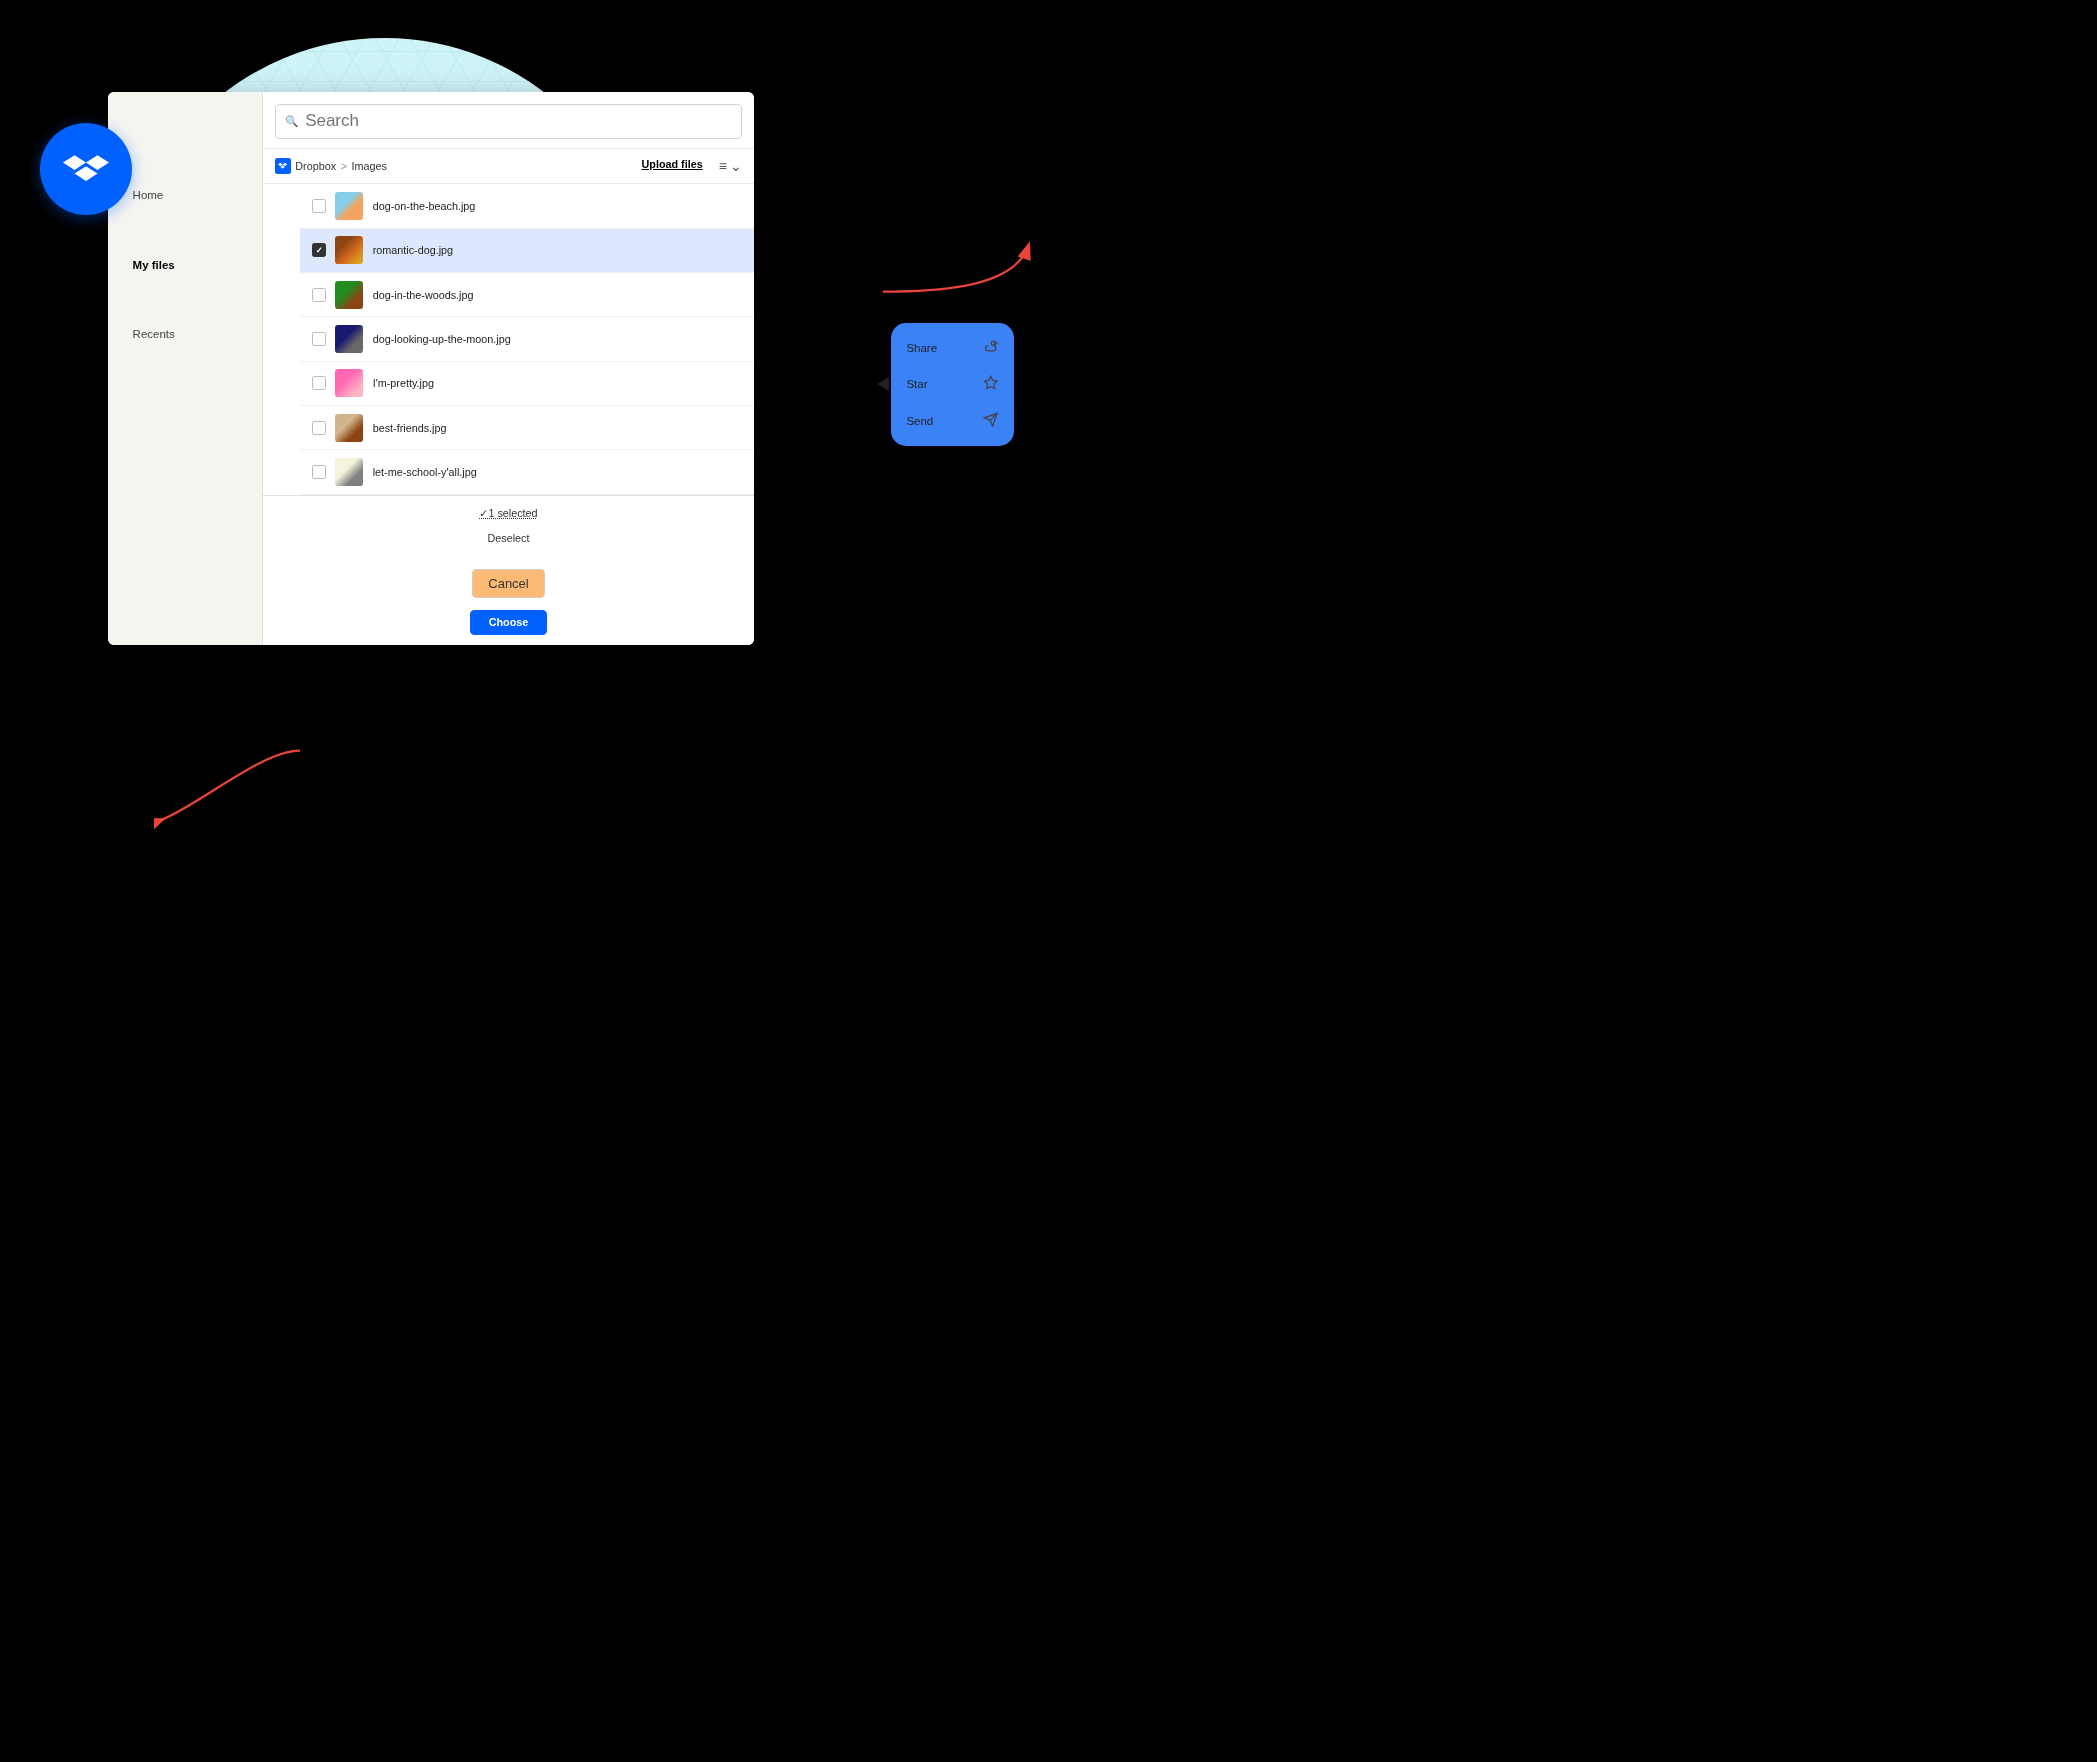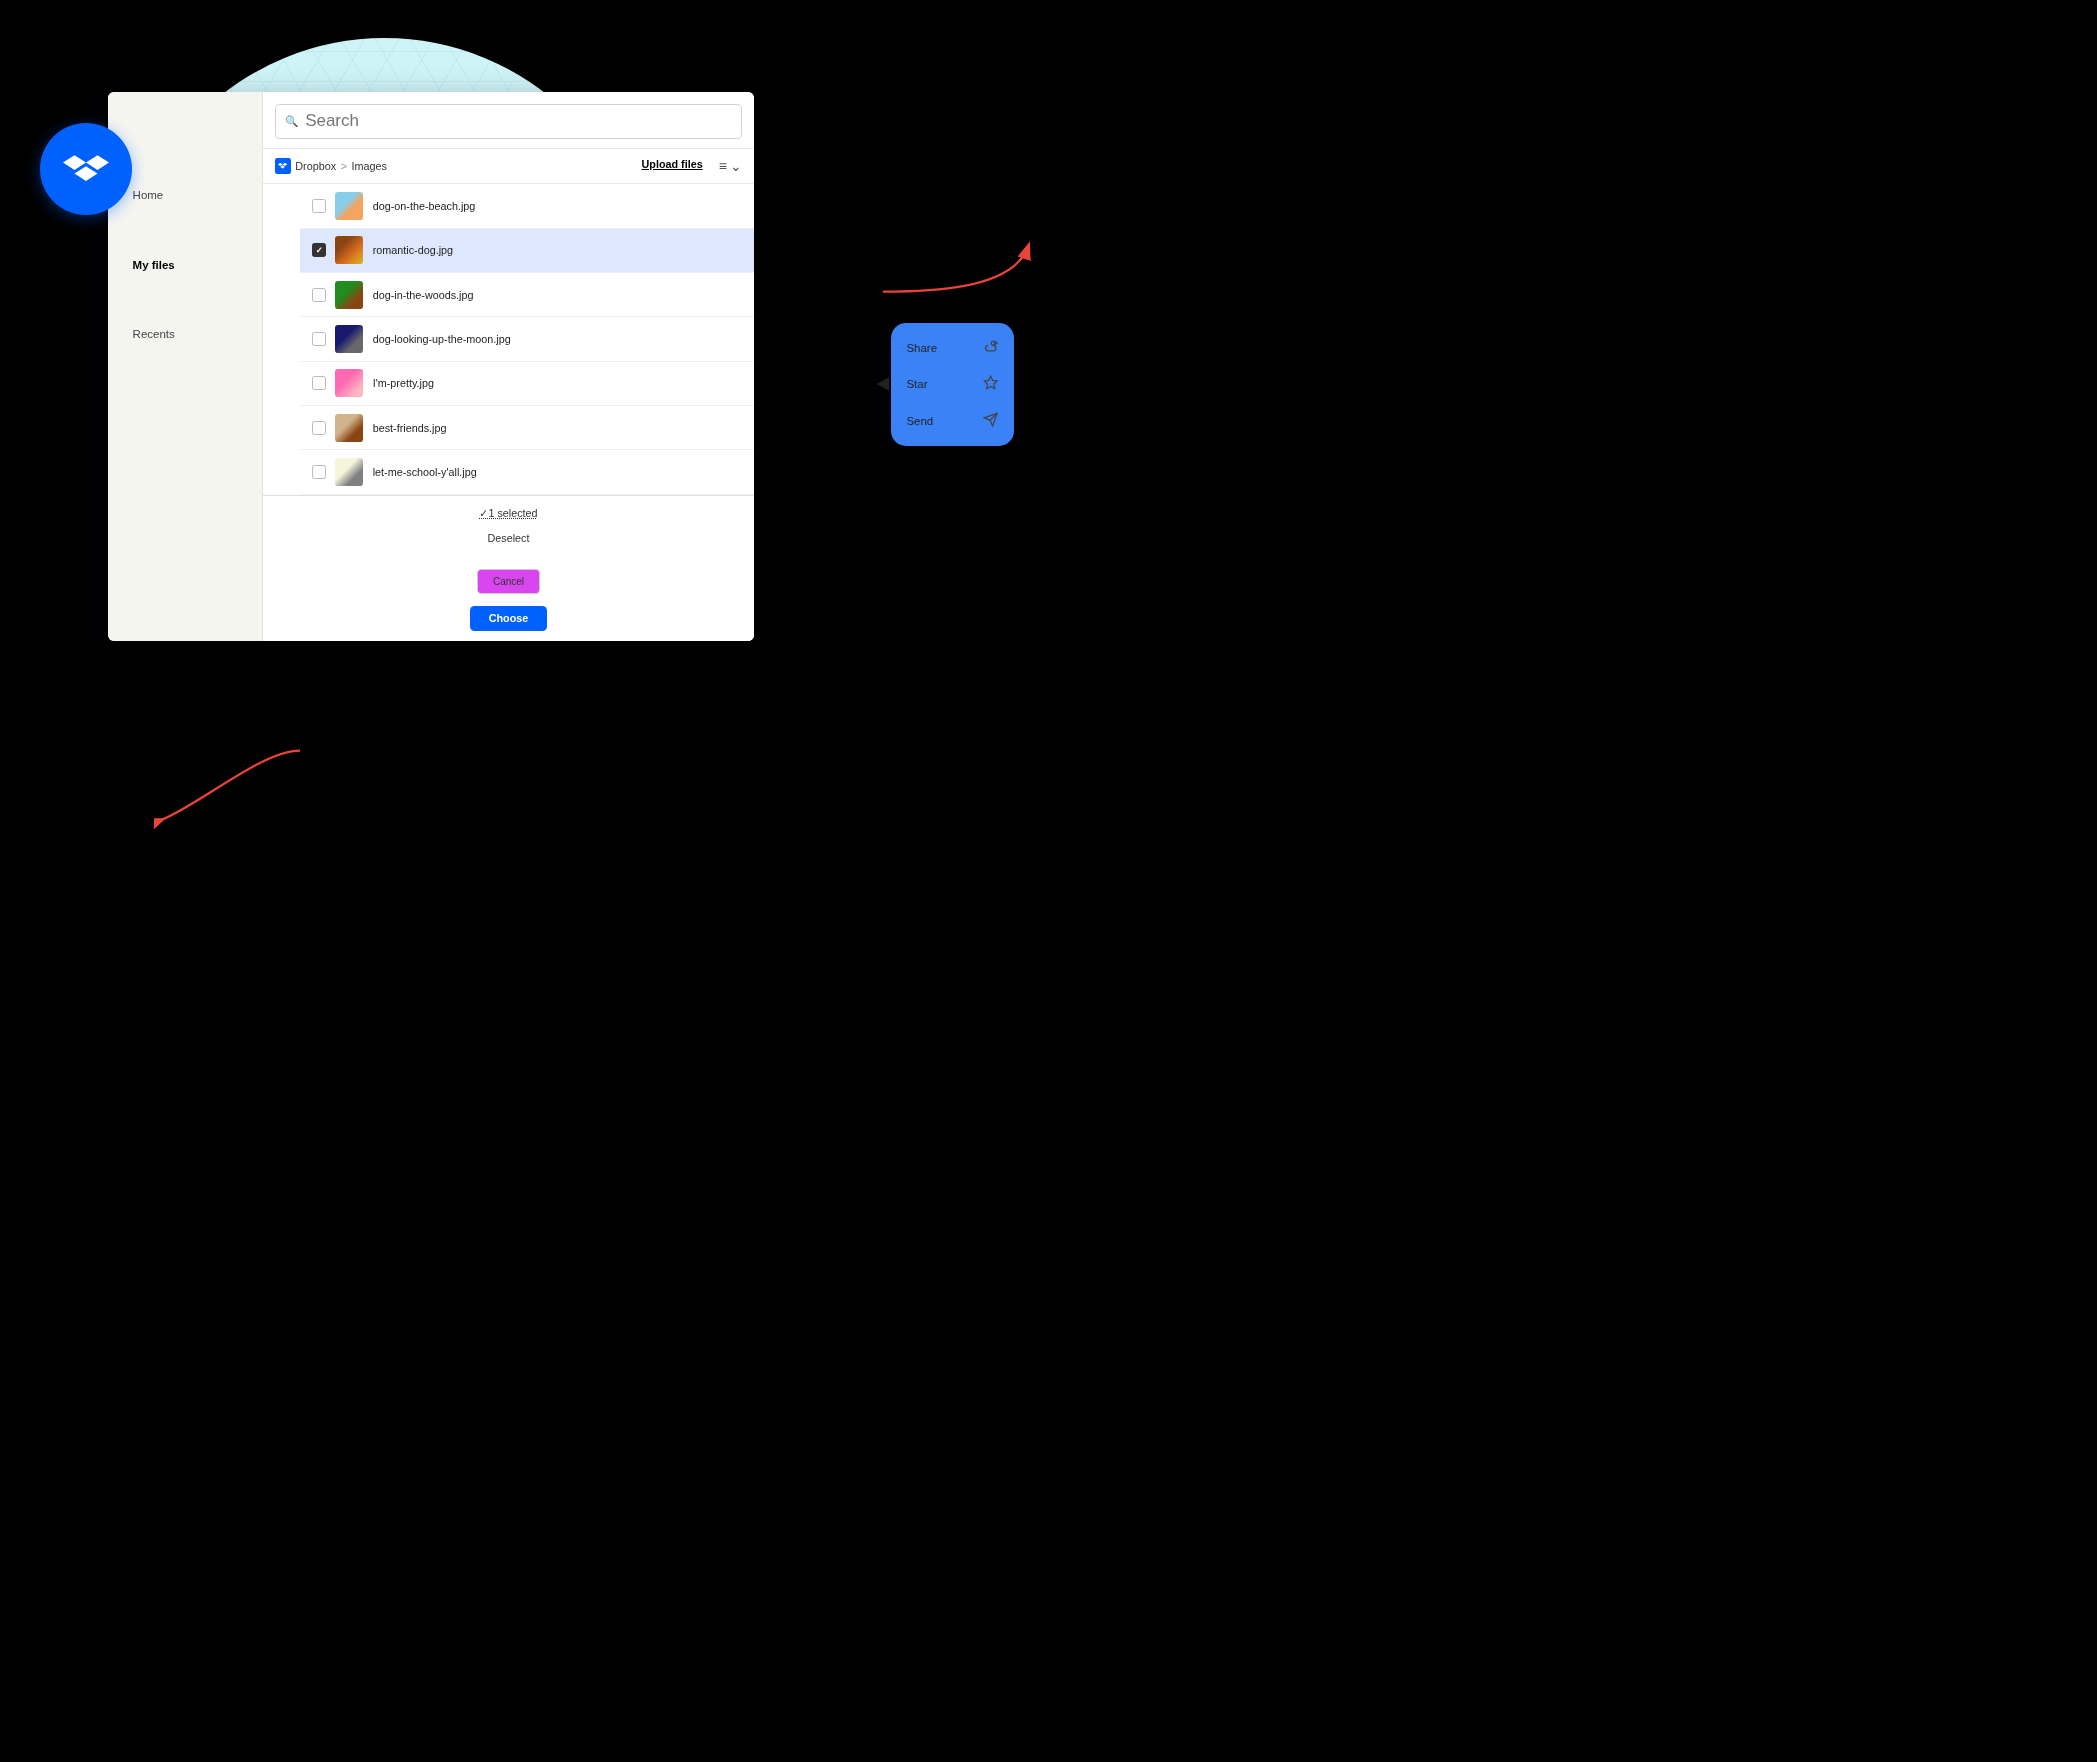--- a/index.html
+++ b/index.html
@@ -340,22 +340,22 @@
       background: none;
       border: none;
     }
 
     .spacer { flex: 1; }
 
     .cancel-btn {
       padding: 6.2px 15.4px;
       border: 0.8px solid #ccc;
       border-radius: 4.6px;
-      background: #d946ef;
-      font-size: 10px;
+      background: #fdba74;
+      font-size: 13px;
       color: #333;
       cursor: pointer;
     }
 
     .choose-btn {
       padding: 6.2px 18.5px;
       border: none;
       border-radius: 4.6px;
       background: #0061ff;
       font-size: 10.8px;

